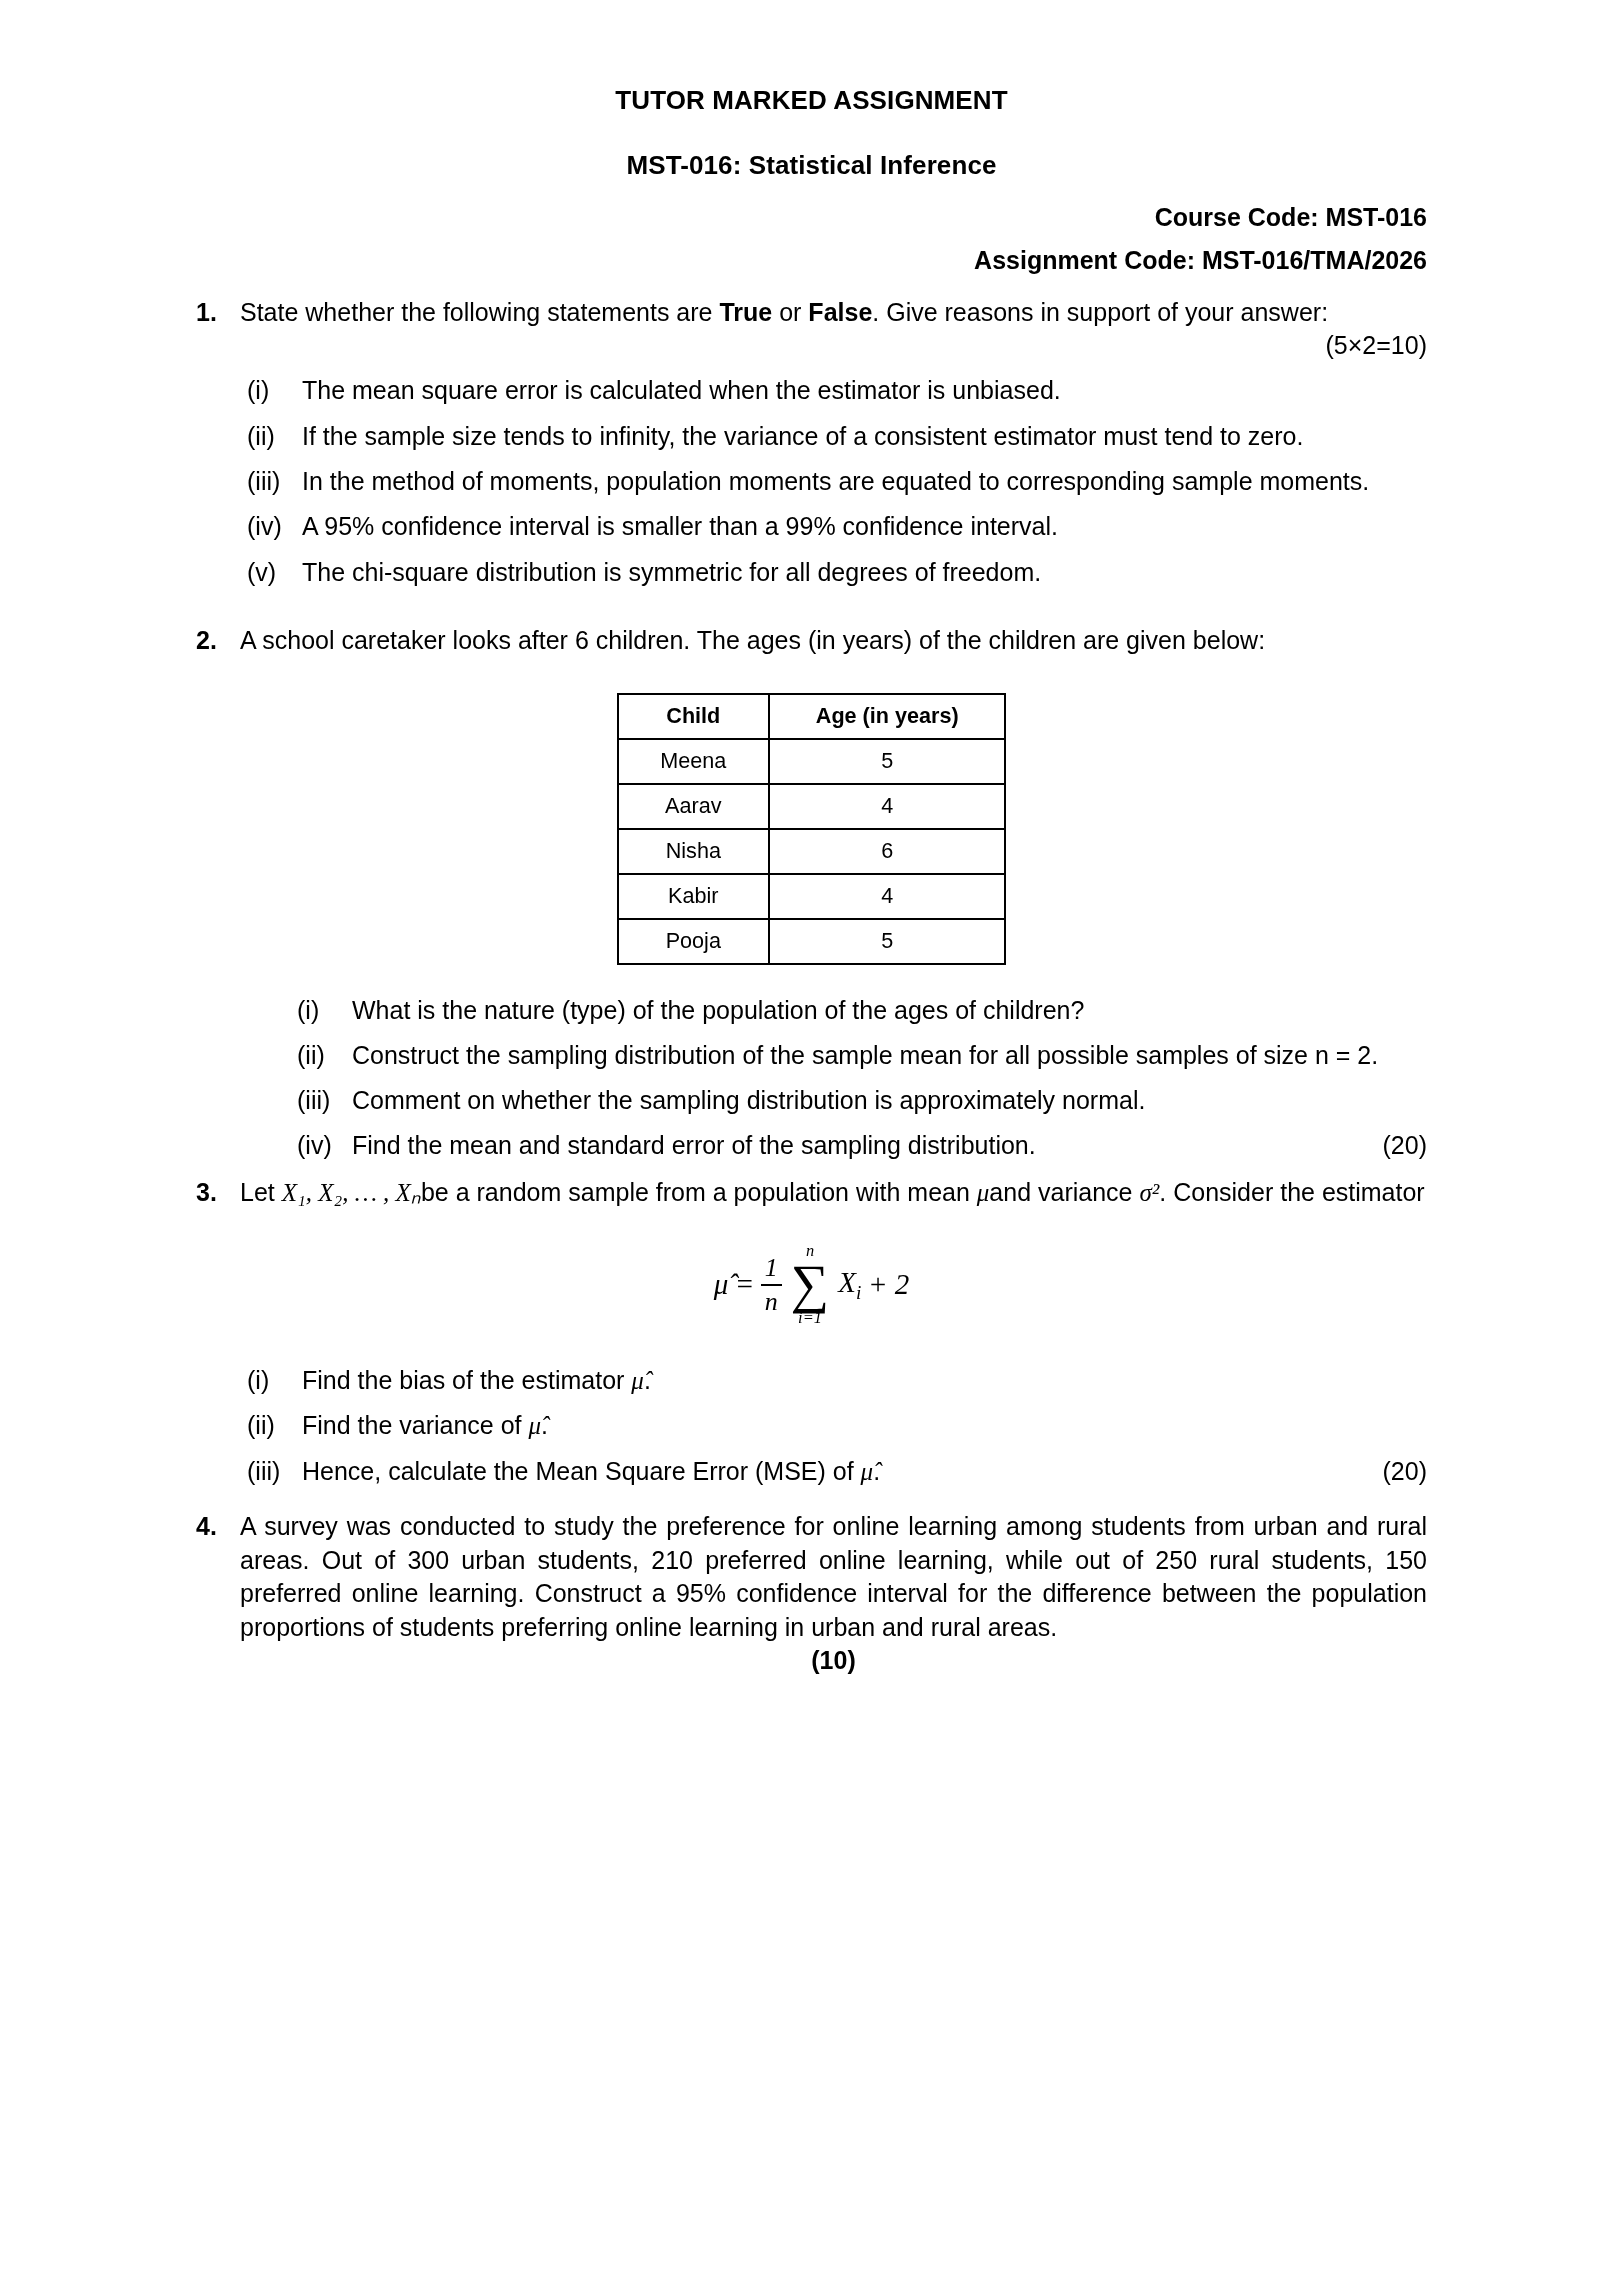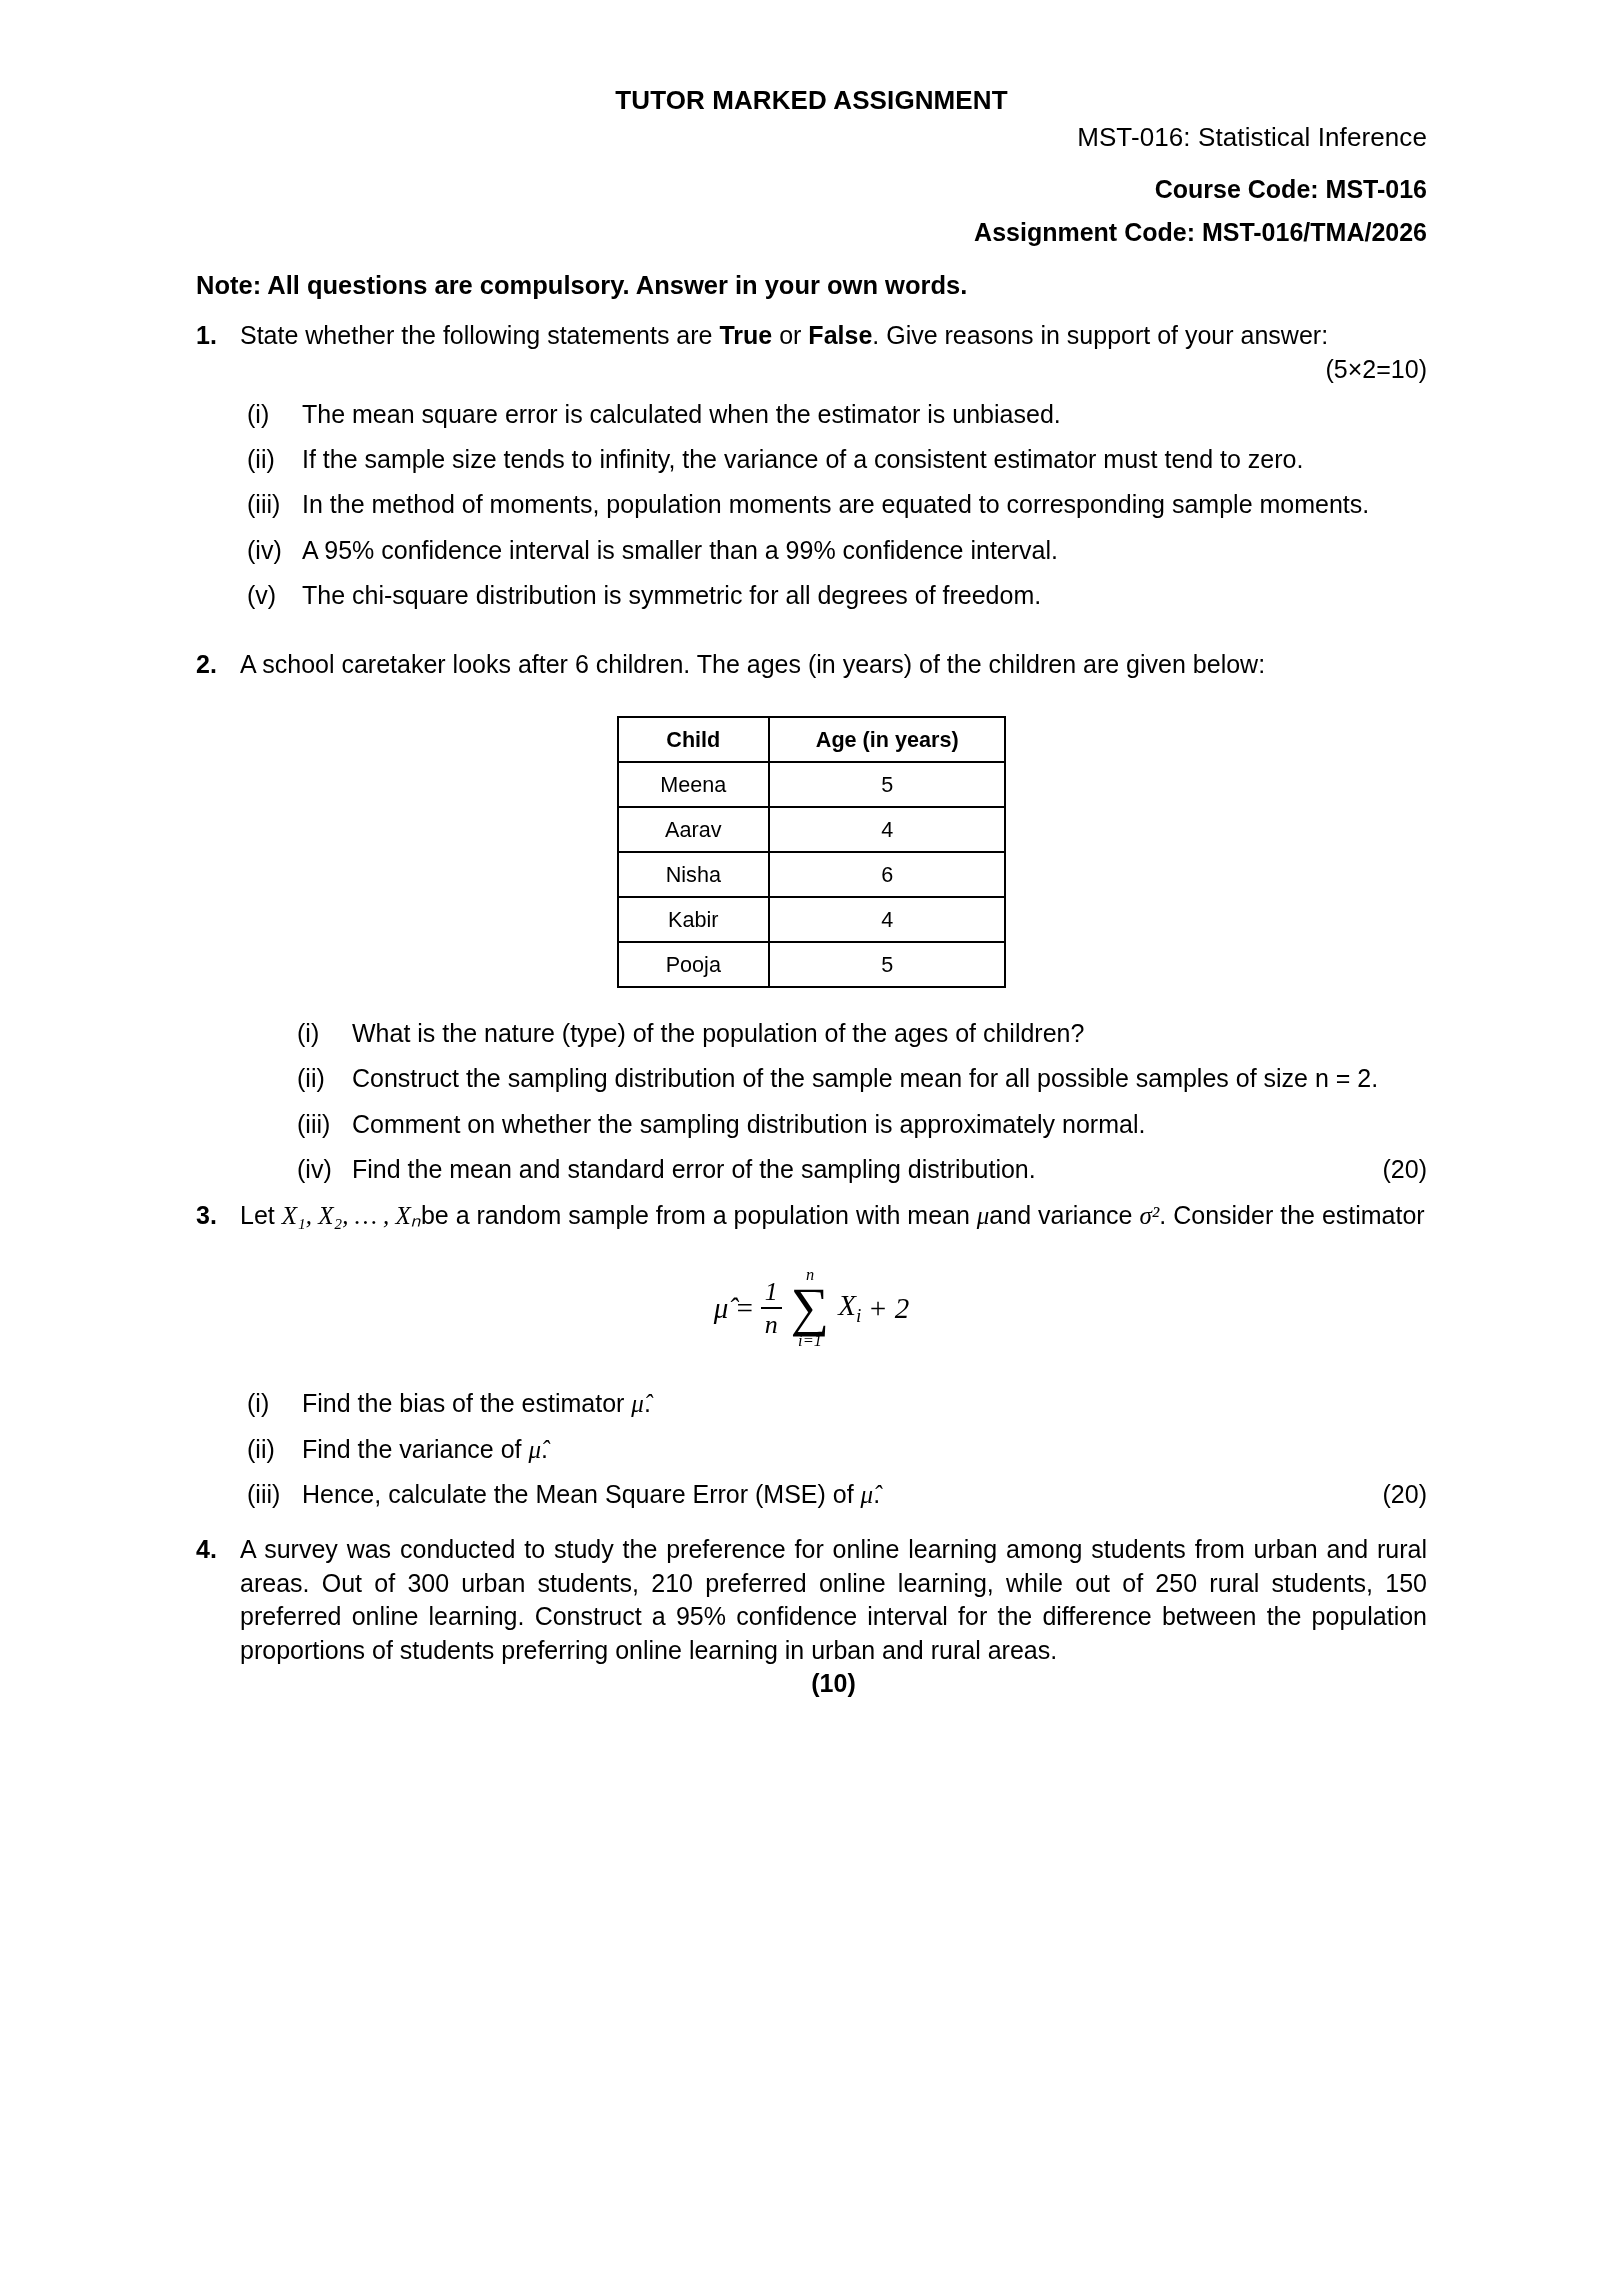--- a/index.html
+++ b/index.html
@@ -24,25 +24,25 @@
 
   
   .doc-title {
     text-align: center;
     font-size: 26px;
     font-weight: bold;
     line-height: 1.30;
     letter-spacing: 0.1px;
   }
   .doc-subtitle {
-    text-align: right;
+    text-align: center;
     font-size: 26px;
-    font-weight: normal;
+    font-weight: bold;
     line-height: 1.30;
-    margin-top: 3px;
+    margin-top: 31px;
     letter-spacing: 0.1px;
   }
   .meta-block {
     margin-top: 17px;
     text-align: right;
   }
   .meta-line {
     font-size: 25px;
     font-weight: bold;
     line-height: 1.42;
@@ -210,21 +210,20 @@
 <div class="page">
 
   <div class="doc-title">TUTOR MARKED ASSIGNMENT</div>
   <div class="doc-subtitle">MST-016: Statistical Inference</div>
 
   <div class="meta-block">
     <div class="meta-line">Course Code: MST-016</div>
     <div class="meta-line">Assignment Code: MST-016/TMA/2026</div>
   </div>
 
-  <div class="note-line">Note: All questions are compulsory. Answer in your own words.</div>
 
   <div class="qlist">
 
     <div class="q">
       <div class="q-num">1.</div>
       <div class="q-body nojustify"><span>State whether the following statements are </span><b>True</b><span> or </span><b>False</b><span>. Give reasons in support of your answer:</span><span class="marks">(5×2=10)</span></div>
     </div>
 
     <div class="subs indent-q1">
       <div class="sub">

